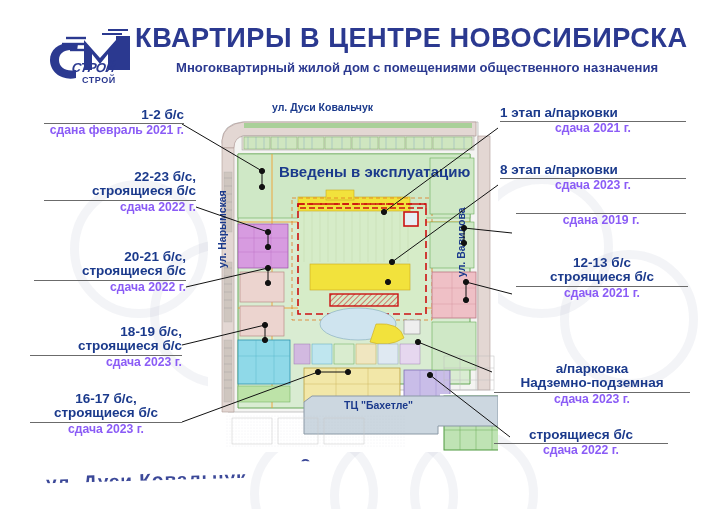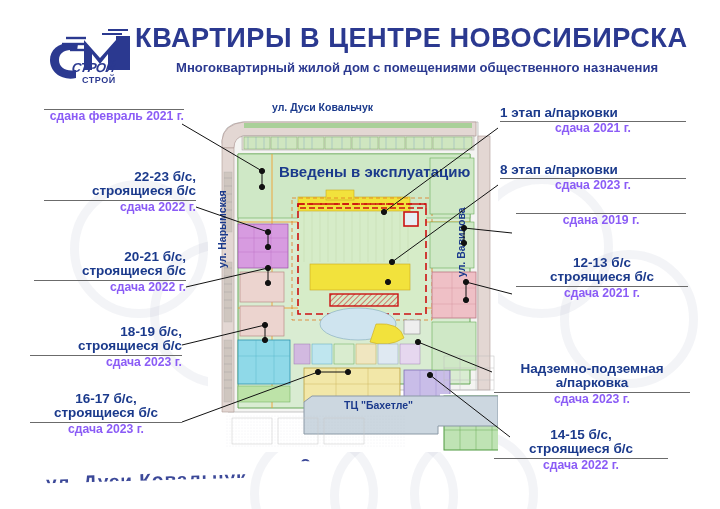--- a/index.html
+++ b/index.html
@@ -482,20 +482,21 @@
       <circle cx="418" cy="342" r="2.6"></circle>
 
       <line x1="510" y1="437" x2="430" y2="375"></line>
       <circle cx="430" cy="375" r="2.6"></circle>
 
       <circle cx="388" cy="282" r="2.6"></circle>
     </g>
   </svg>
 
   <div class="callout right-al" style="left:44px; top:108px; width:140px;">
+    <div class="ttl">1-2 б/с</div>
     <div class="rule"></div>
     <div class="date">сдана февраль 2021 г.</div>
   </div>
 
   <div class="callout right-al" style="left:44px; top:170px; width:152px;">
     <div class="ttl">22-23 б/с,</div>
     <div class="ttl">строящиеся б/с</div>
     <div class="rule"></div>
     <div class="date">сдача 2022 г.</div>
   </div>
@@ -539,28 +540,27 @@
   </div>
 
   <div class="callout left-al" style="left:516px; top:256px; width:172px; text-align:center;">
     <div class="ttl">12-13 б/с</div>
     <div class="ttl">строящиеся б/с</div>
     <div class="rule"></div>
     <div class="date">сдача  2021 г.</div>
   </div>
 
   <div class="callout left-al" style="left:494px; top:362px; width:196px; text-align:center;">
+    <div class="ttl">а/парковка</div>
     <div class="ttl">Надземно-подземная</div>
-    <div class="ttl">а/парковка</div>
     <div class="rule"></div>
     <div class="date">сдача 2023 г.</div>
   </div>
 
   <div class="callout left-al" style="left:494px; top:428px; width:174px; text-align:center;">
-    <div class="ttl">14-15 б/с,</div>
     <div class="ttl">строящиеся б/с</div>
     <div class="rule"></div>
     <div class="date">сдача 2022 г.</div>
   </div>
 
   <div id="bottom-crop">ул. Дуси Ковальчук</div>
   <div id="bottom-crop2">с</div>
 
 </div>
 

